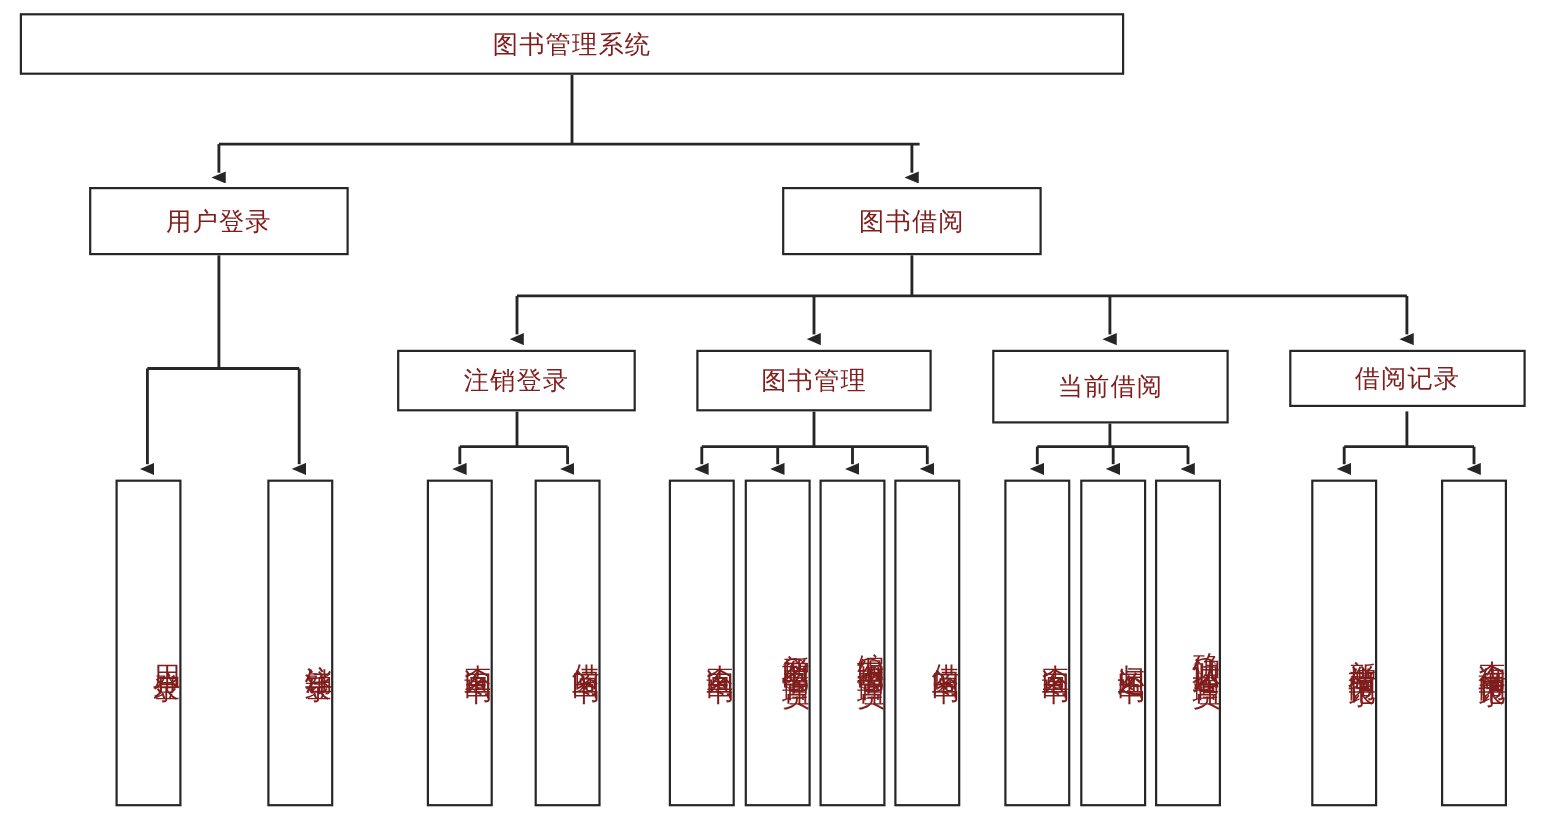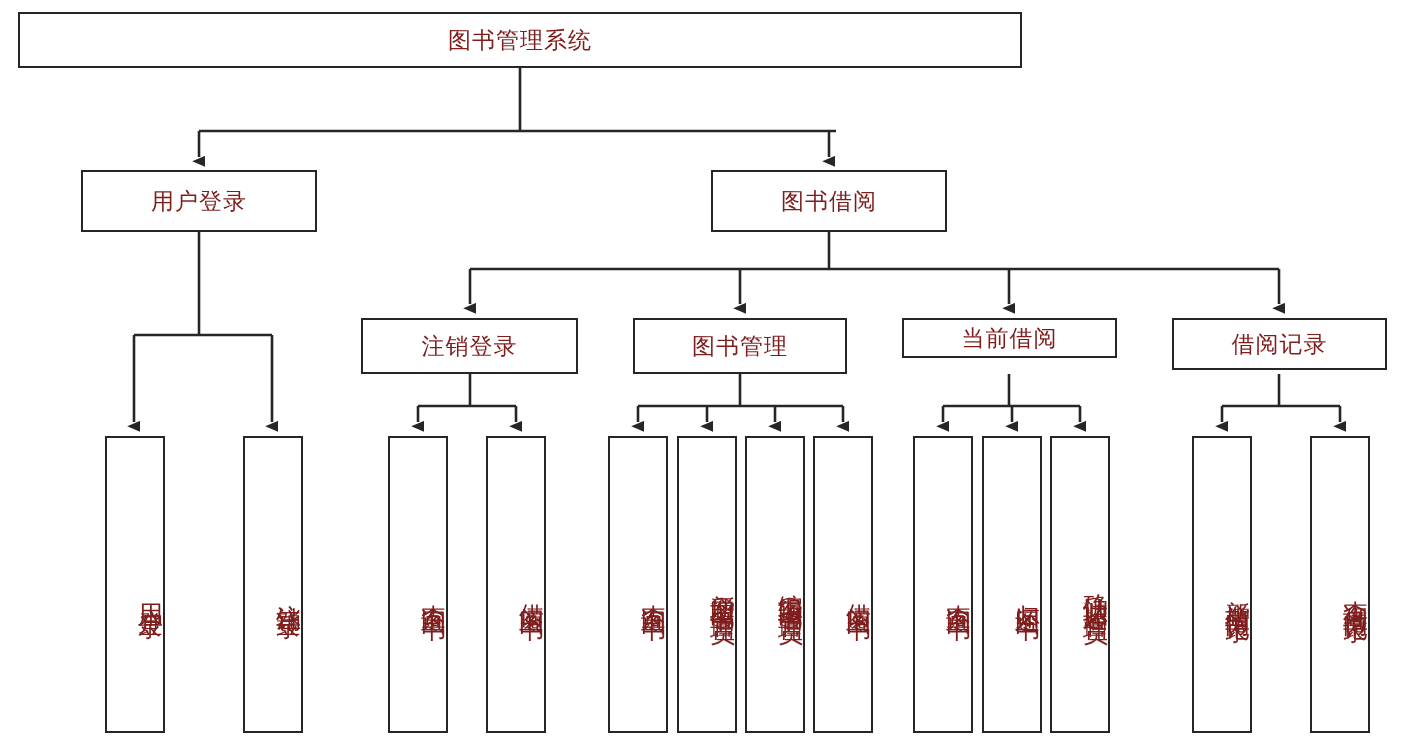--- a/index.html
+++ b/index.html
@@ -97,21 +97,21 @@
       <path d="M1340,406 L1340,422" marker-end="url(#arrow)"></path>
     </g>
   </svg>
 
   <div id="nodes">
       <div class="node root horiz" style="left: 18px; top: 12px; width: 1004px; height: 56px;">图书管理系统</div>
       <div class="node horiz" style="left: 81px; top: 170px; width: 236px; height: 62px;">用户登录</div>
       <div class="node horiz" style="left: 711px; top: 170px; width: 236px; height: 62px;">图书借阅</div>
       <div class="node horiz" style="left: 361px; top: 318px; width: 217px; height: 56px;">注销登录</div>
       <div class="node horiz" style="left: 633px; top: 318px; width: 214px; height: 56px;">图书管理</div>
-      <div class="node horiz" style="left: 902px; top: 318px; width: 215px; height: 40px;">当前借阅</div>
+      <div class="node horiz" style="left: 902px; top: 318px; width: 215px; height: 67px;">当前借阅</div>
       <div class="node horiz" style="left: 1172px; top: 318px; width: 215px; height: 52px;">借阅记录</div>
       <div class="node leaf" style="left: 105px; top: 436px; width: 60px; height: 297px;">用户登录</div>
       <div class="node leaf" style="left: 243px; top: 436px; width: 60px; height: 297px;">注销登录</div>
       <div class="node leaf" style="left: 388px; top: 436px; width: 60px; height: 297px;">查询图书</div>
       <div class="node leaf" style="left: 486px; top: 436px; width: 60px; height: 297px;">借阅图书</div>
       <div class="node leaf" style="left: 608px; top: 436px; width: 60px; height: 297px;">查询图书</div>
       <div class="node leaf" style="left: 677px; top: 436px; width: 60px; height: 297px;">新增图书（管理员）</div>
       <div class="node leaf" style="left: 745px; top: 436px; width: 60px; height: 297px;">编辑图书（管理员）</div>
       <div class="node leaf" style="left: 813px; top: 436px; width: 60px; height: 297px;">借阅图书</div>
       <div class="node leaf" style="left: 913px; top: 436px; width: 60px; height: 297px;">查询图书</div>

